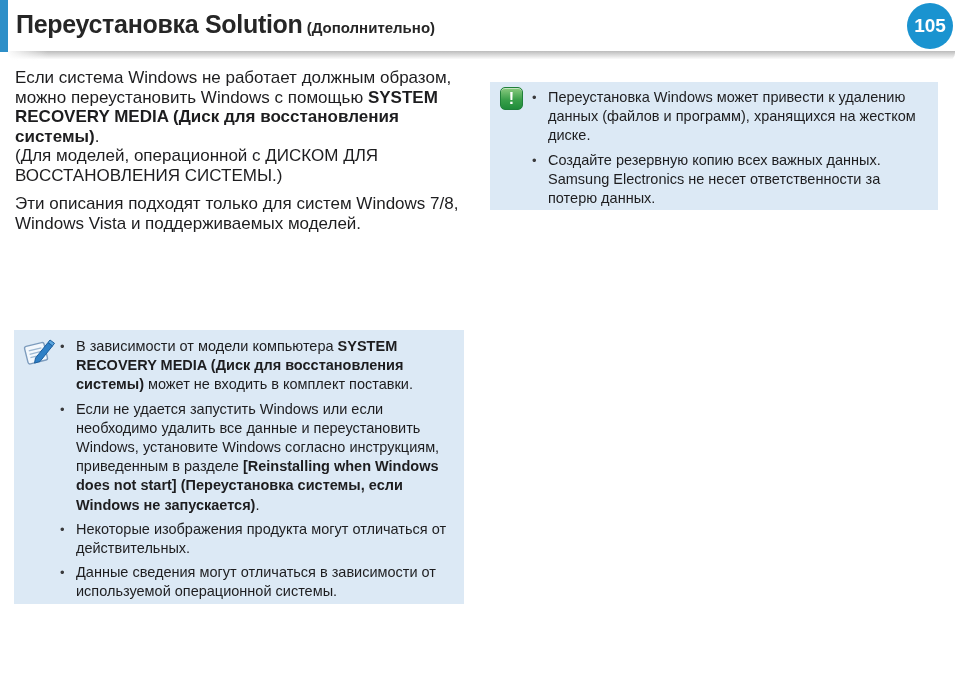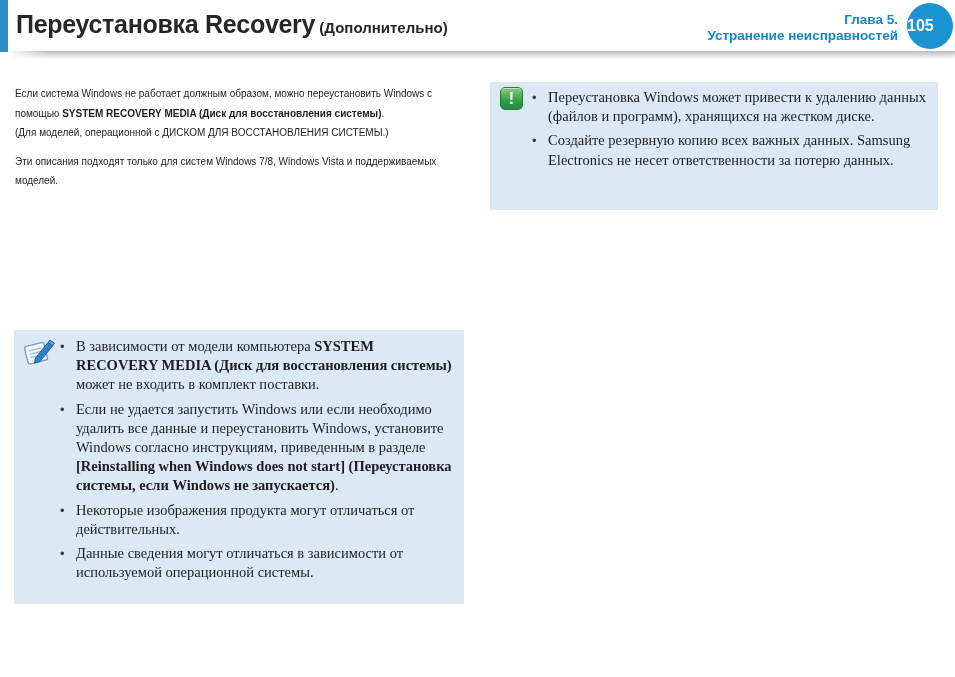--- a/index.html
+++ b/index.html
@@ -31,35 +31,35 @@
     letter-spacing:-0.3px;white-space:nowrap;
   }
   .title-suffix{font-size:15px;font-weight:bold;letter-spacing:0;}
   .chapter{
     position:absolute;right:57px;top:12px;text-align:right;
     color:var(--chapter-blue);font-weight:bold;font-size:13.5px;line-height:16px;
   }
   .page-circle{
     position:absolute;left:907px;top:3px;width:46px;height:46px;
     border-radius:50%;background:var(--circle-blue);
-    display:flex;align-items:center;justify-content:flex-start;
-    color:#fff;font-weight:bold;font-size:16px;
+    display:flex;align-items:center;justify-content:center;
+    color:#fff;font-weight:bold;font-size:19px;
   }
   .header-shadow{
     position:absolute;left:8px;top:51px;right:0;height:10px;
     background:
       linear-gradient(to right, rgba(255,255,255,0.95), rgba(255,255,255,0) 40px),
       linear-gradient(to bottom, rgba(120,120,120,0.5), rgba(255,255,255,0) 85%);
     border-radius:0 0 8px 8px;
   }
 
   
   .main-col{
-    position:absolute;left:15px;top:84px;width:452px;
-    font-size:10px;line-height:19.5px;color:var(--body-text);
+    position:absolute;left:15px;top:68px;width:452px;
+    font-size:17px;line-height:19.5px;color:var(--body-text);
   }
   .para{margin:0 0 9px 0;}
   .para.tight{margin-bottom:0;}
   b{font-weight:bold;}
 
   
   .note-box{
     position:absolute;left:14px;top:330px;width:450px;height:274px;
     background:var(--box-bg);padding:7px 8px 6px 8px;
   }
@@ -82,35 +82,31 @@
   .warning-box .bullets{margin-left:32px;}
   .bullet-item{
     display:flex;align-items:flex-start;
     font-size:14.5px;line-height:19.2px;margin-bottom:5px;
   }
   .bullet-item:last-child{margin-bottom:0;}
   .bullet-dot{
     flex:0 0 18px;text-align:left;padding-left:2px;
     font-size:13px;line-height:19.2px;color:#3a3a3c;
   }
-  .bullet-text{flex:1;font-family:Liberation Serif, serif;}
+  .bullet-text{flex:1;}
 </style>
 </head>
 <body>
 
 <div class="page">
 
   <div class="accent-bar"></div>
 
-  <h1 class="page-title"><span>Переустановка Recovery</span><span class="title-suffix"> (Дополнительно)</span></h1>
+  <h1 class="page-title"><span>Переустановка Solution</span><span class="title-suffix"> (Дополнительно)</span></h1>
 
-  <div class="chapter">
-    <div>Глава 5.</div>
-    <div>Устранение неисправностей</div>
-  </div>
 
   <div class="page-circle">
     <span>105</span>
   </div>
 
   <div class="header-shadow"></div>
 
   <div class="main-col">
     <p class="para tight">Если система Windows не работает должным образом, можно переустановить Windows с помощью <b>SYSTEM RECOVERY MEDIA (Диск для восстановления системы)</b>.</p>
     <p class="para">(Для моделей, операционной с ДИСКОМ ДЛЯ ВОССТАНОВЛЕНИЯ СИСТЕМЫ.)</p>

